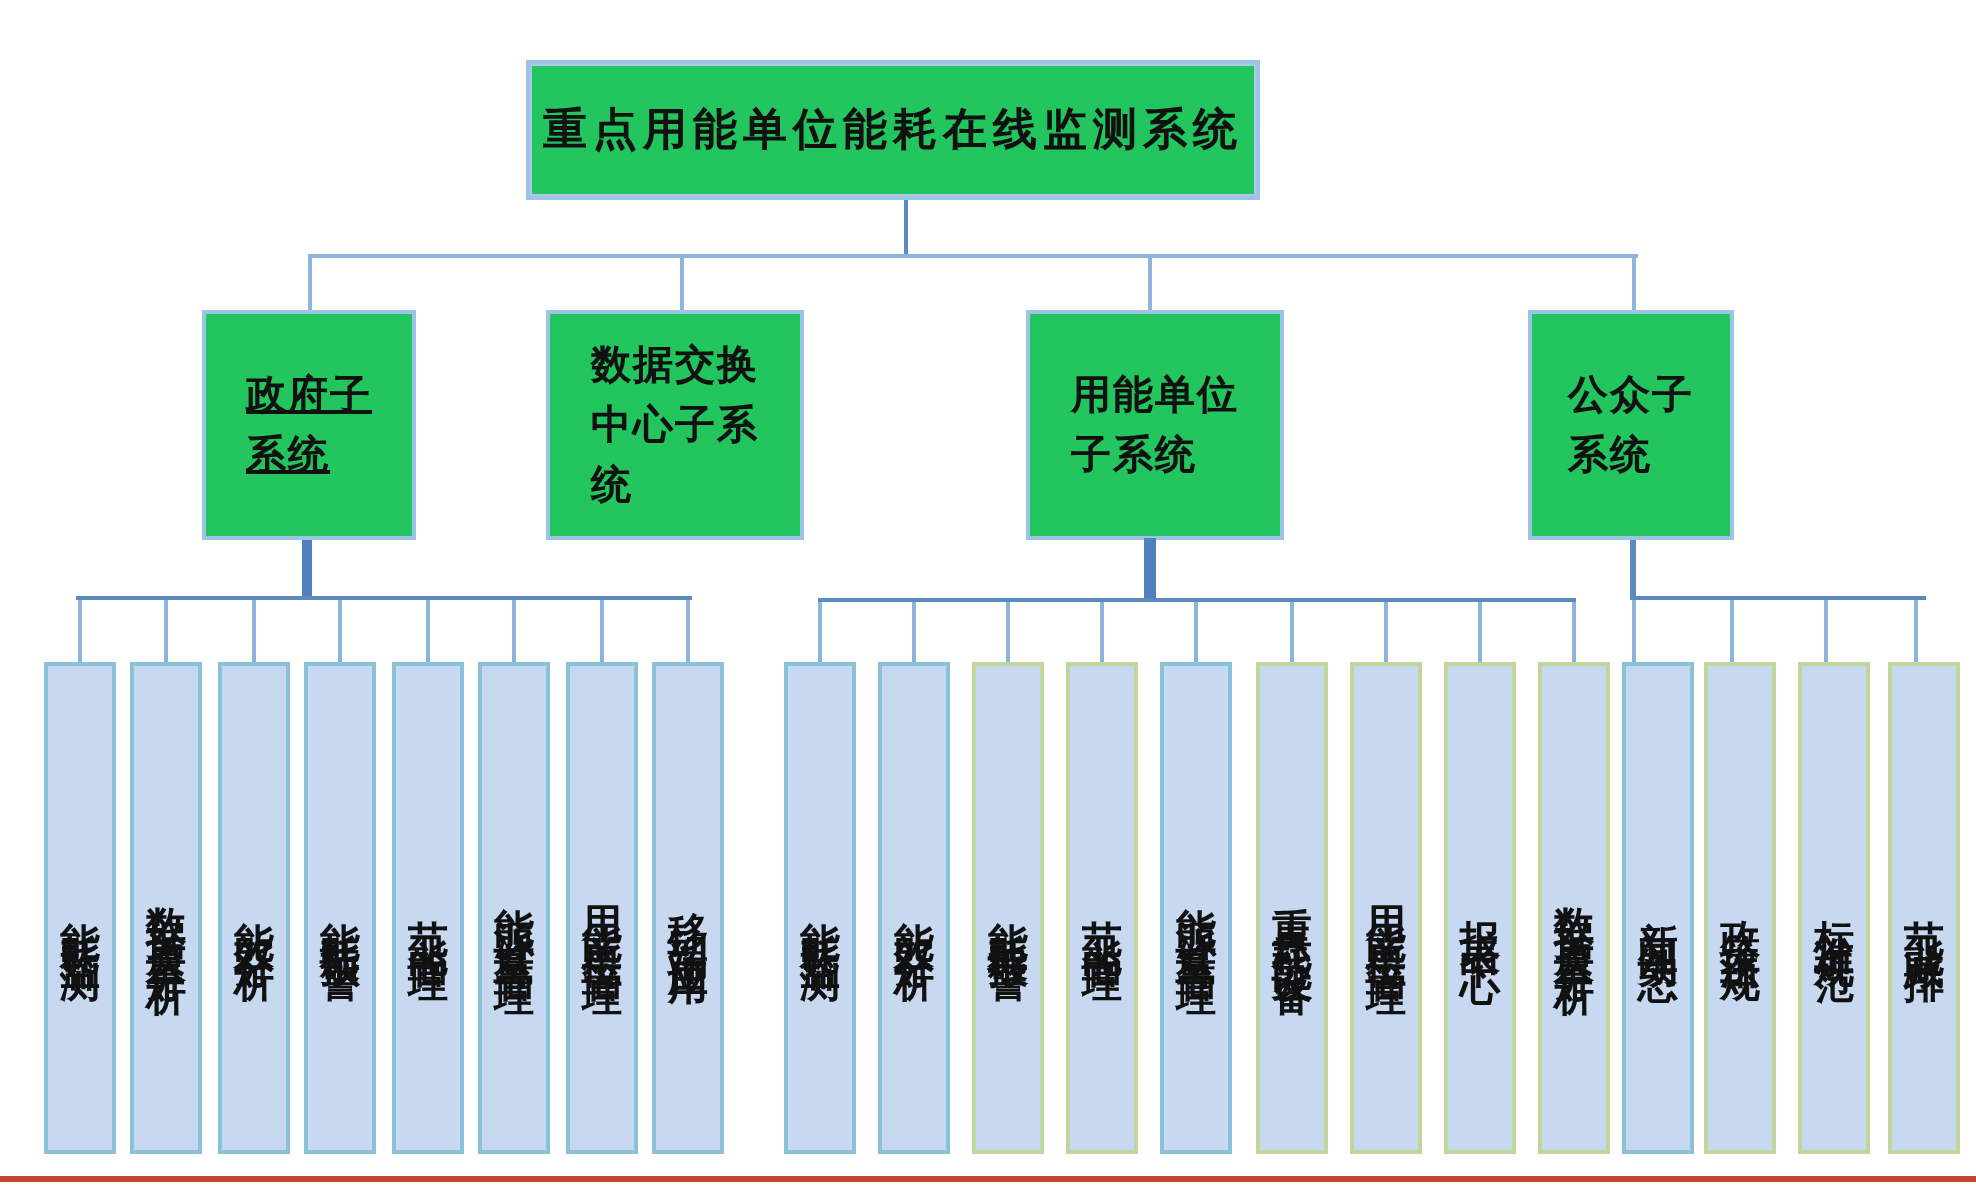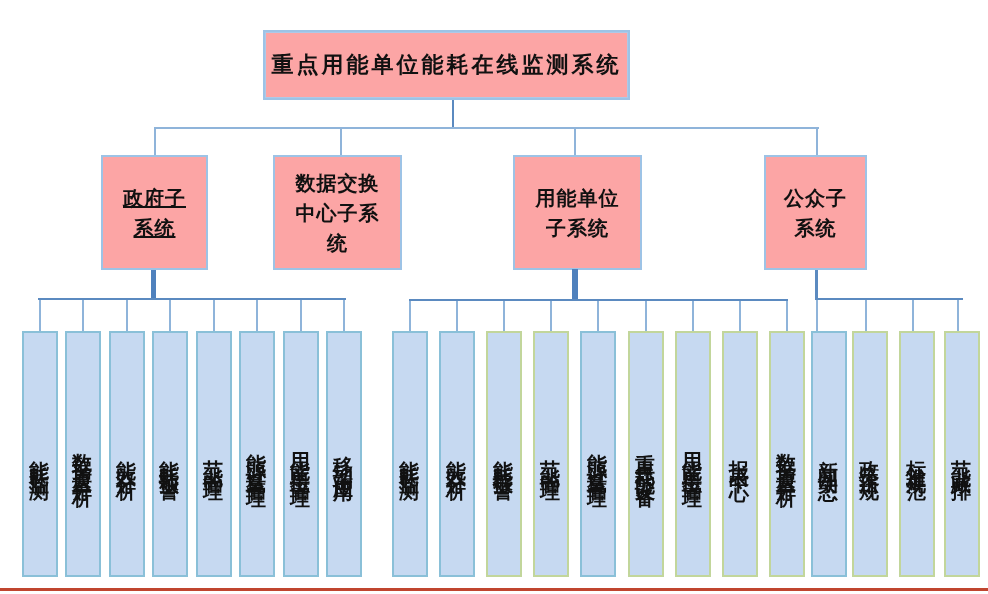--- a/index.html
+++ b/index.html
@@ -1,23 +1,23 @@
 <!DOCTYPE html>
 <html><head>
 <meta charset="utf-8">
 <style>
   html,body{margin:0;padding:0;background:#fff;}
   .canvas{
     position:relative;width:988px;height:594px;background:#ffffff;overflow:hidden;
     font-family:"Liberation Serif","DejaVu Serif",serif;
   }
   .box{
-    position:absolute;background:#fca5a5;border:2px solid #9dc3e6;
+    position:absolute;background:#22c55e;border:2px solid #9dc3e6;
     box-sizing:border-box;display:flex;align-items:center;justify-content:center;
-    text-align:center;color:#111;font-weight:bold;
+    text-align:left;color:#111;font-weight:bold;
   }
   .root-box{left:263px;top:30px;width:367px;height:70px;font-size:22px;letter-spacing:3px;border-color:#9dc3e6;box-shadow:inset 0 0 0 1px #aec9e8;}
   .l2{top:155px;height:115px;font-size:20px;line-height:1.5;white-space:pre-line;letter-spacing:1px;}
   .l2-gov{left:101px;width:107px;text-decoration:underline;}
   .l2-exchange{left:273px;width:129px;}
   .l2-consumer{left:513px;width:129px;}
   .l2-public{left:764px;width:103px;}
   .vbox{
     position:absolute;top:331px;width:36px;height:246px;background:#c6d9f1;
     box-sizing:border-box;display:flex;align-items:center;justify-content:center;

